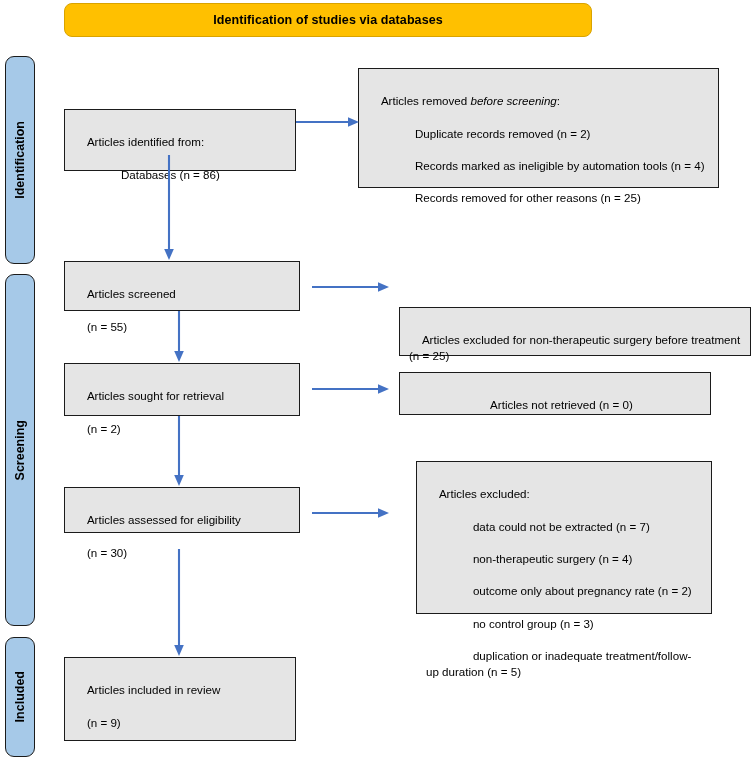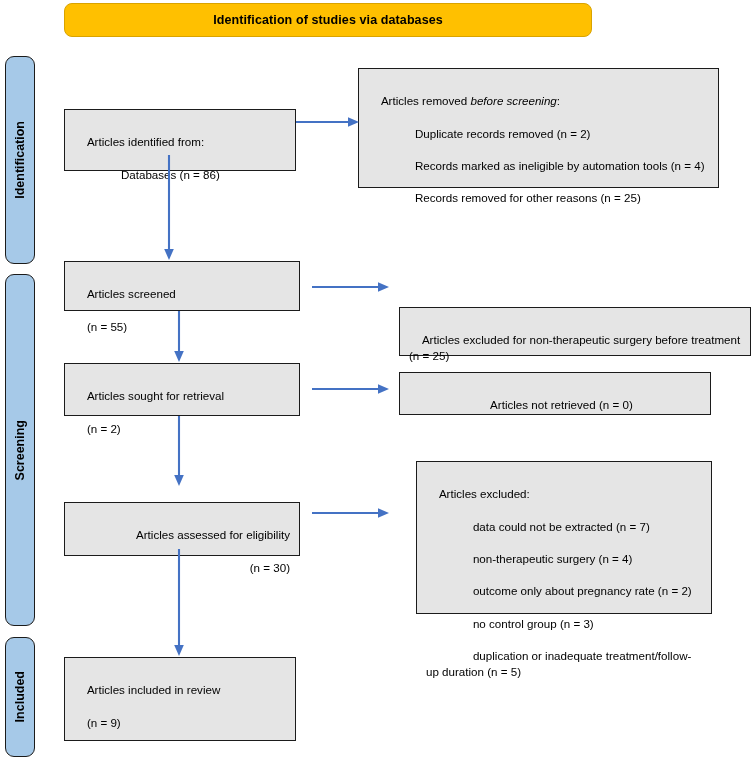--- a/index.html
+++ b/index.html
@@ -79,21 +79,21 @@
   .box .ind {
     display: inline-block;
     width: 34px;
   }
   .box i { font-style: italic; }
 
   
   #box-identified   { left: 64px; top: 109px;  width: 232px; height: 62px; }
   #box-screened     { left: 64px; top: 261px; width: 236px; height: 50px; }
   #box-sought       { left: 64px; top: 363px; width: 236px; height: 53px; }
-  #box-assessed     { left: 64px; top: 502px; width: 236px; height: 54px; text-align: right; }
+  #box-assessed     { left: 64px; top: 487px; width: 236px; height: 46px; }
   #box-included     { left: 64px; top: 657px; width: 232px; height: 84px; }
 
   
   #box-removed      { left: 358px; top: 68px;  width: 361px; height: 120px; }
   #box-excl-screen  { left: 399px; top: 264px; width: 352px; height: 49px; margin-top: 43px; }
   #box-not-retr     { left: 399px; top: 372px; width: 312px; height: 43px; text-align: center; }
   #box-excl-elig    { left: 376px; top: 461px; width: 296px; height: 153px; margin-left: 40px; }
 
   
   .arrow {

